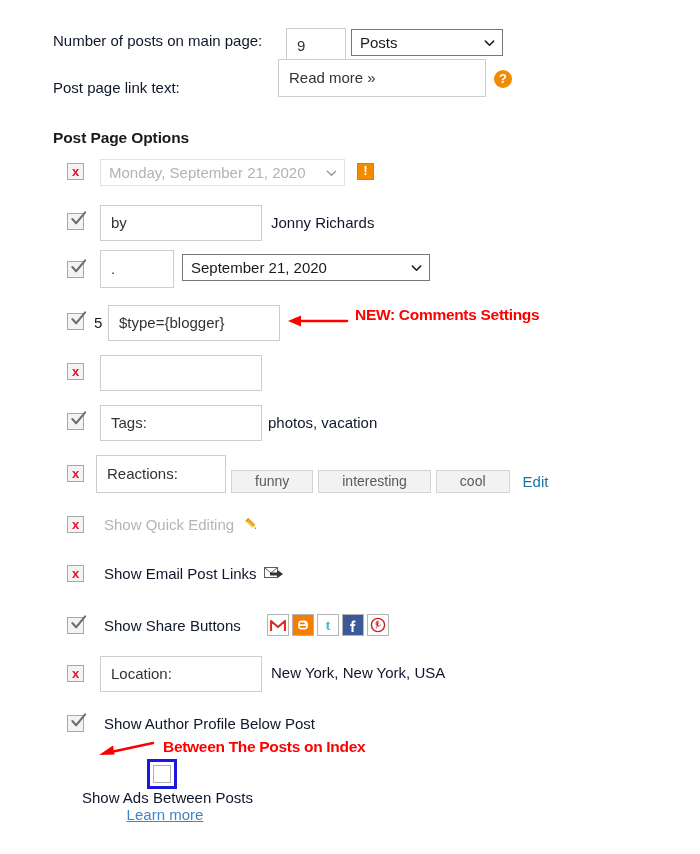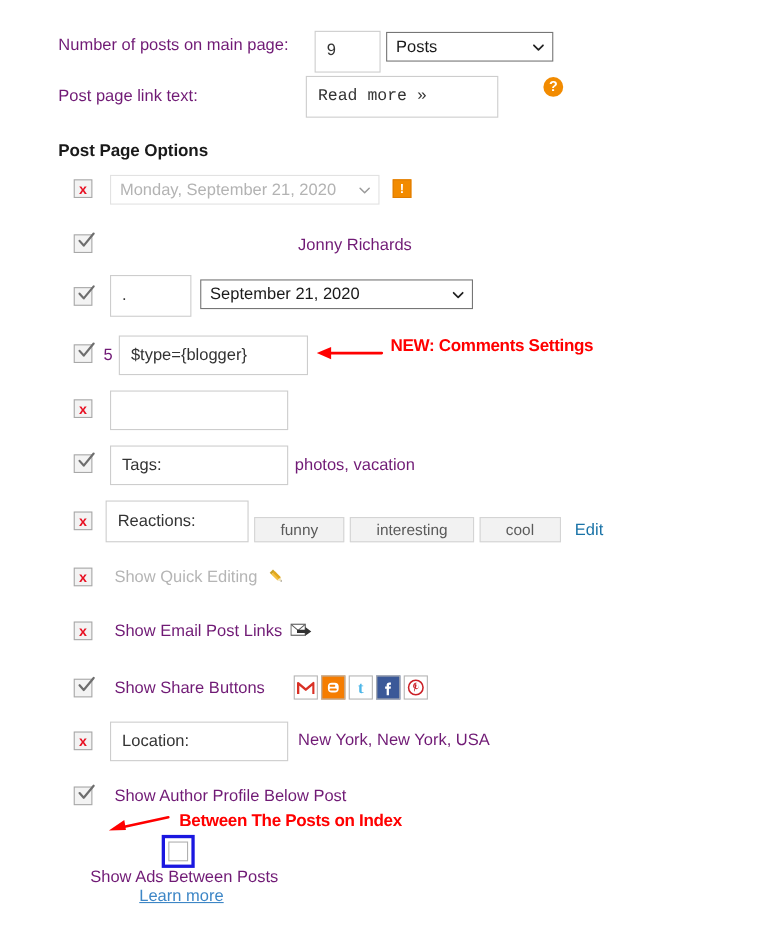--- a/index.html
+++ b/index.html
@@ -24,21 +24,21 @@
     font-size: 15.5px;
     color: #1a1a1a;
     letter-spacing: -0.1px;
   }
 
   
   .row { position: absolute; display: flex; align-items: center; }
 
   .label-text {
     font-size: 15px;
-    color: #701a75;
+    color: #0f172a;
     white-space: nowrap;
   }
 
   
   .tinput {
     border: 1px solid #cdcdcd;
     background: #ffffff;
     height: 36px;
     padding: 0 10px;
     font-family: "Liberation Sans", sans-serif;
@@ -211,21 +211,21 @@
   <div class="tselect" style="position:absolute; left:351px; top:29px; width:152px;">
     <span>Posts</span>
     <svg class="chev" viewBox="0 0 12 12">
       <path d="M1.5 4 L6 8.5 L10.5 4" stroke="#222" stroke-width="1.7" fill="none" stroke-linecap="round" stroke-linejoin="round"></path>
     </svg>
   </div>
 
   <div class="row" style="left:53px; top:79px;">
     <span class="label-text">Post page link text:</span>
   </div>
-  <div class="tinput" style="position:absolute; left:278px; top:69px; width:175px; height:38px; line-height:36px;font-family:Liberation Mono, monospace;">Read more »</div>
+  <div class="tinput" style="position:absolute; left:278px; top:59px; width:208px; height:38px; line-height:36px;">Read more »</div>
   <div class="help-icon" style="position:absolute; left:494px; top:70px;">?</div>
 
   <div class="section-title" style="left:53px; top:129px;">Post Page Options</div>
 
   <div class="row" style="left:67px; top:163px;">
     <span class="cbox">
       <span class="x">x</span>
     </span>
   </div>
   <div class="tselect disabled" style="position:absolute; left:100px; top:159px; width:245px;">
@@ -236,20 +236,21 @@
   </div>
   <div class="warn-icon" style="position:absolute; left:357px; top:163px;"></div>
 
   <div class="row" style="left:67px; top:213px;">
     <span class="cbox">
       <svg class="tick" viewBox="0 0 20 20">
         <path d="M3.5 10.5 L7.5 15 L17 3.5" stroke="#6e6e6e" stroke-width="2.1" fill="none" stroke-linecap="round" stroke-linejoin="round"></path>
       </svg>
     </span>
   </div>
+  <div class="tinput" style="position:absolute; left:100px; top:205px; width:162px;">by</div>
   <div class="label-text" style="position:absolute; left:271px; top:214px;">Jonny Richards</div>
 
   <div class="row" style="left:67px; top:261px;">
     <span class="cbox">
       <svg class="tick" viewBox="0 0 20 20">
         <path d="M3.5 10.5 L7.5 15 L17 3.5" stroke="#6e6e6e" stroke-width="2.1" fill="none" stroke-linecap="round" stroke-linejoin="round"></path>
       </svg>
     </span>
   </div>
   <div class="tinput" style="position:absolute; left:100px; top:250px; width:74px; height:38px; line-height:36px;">.</div>

